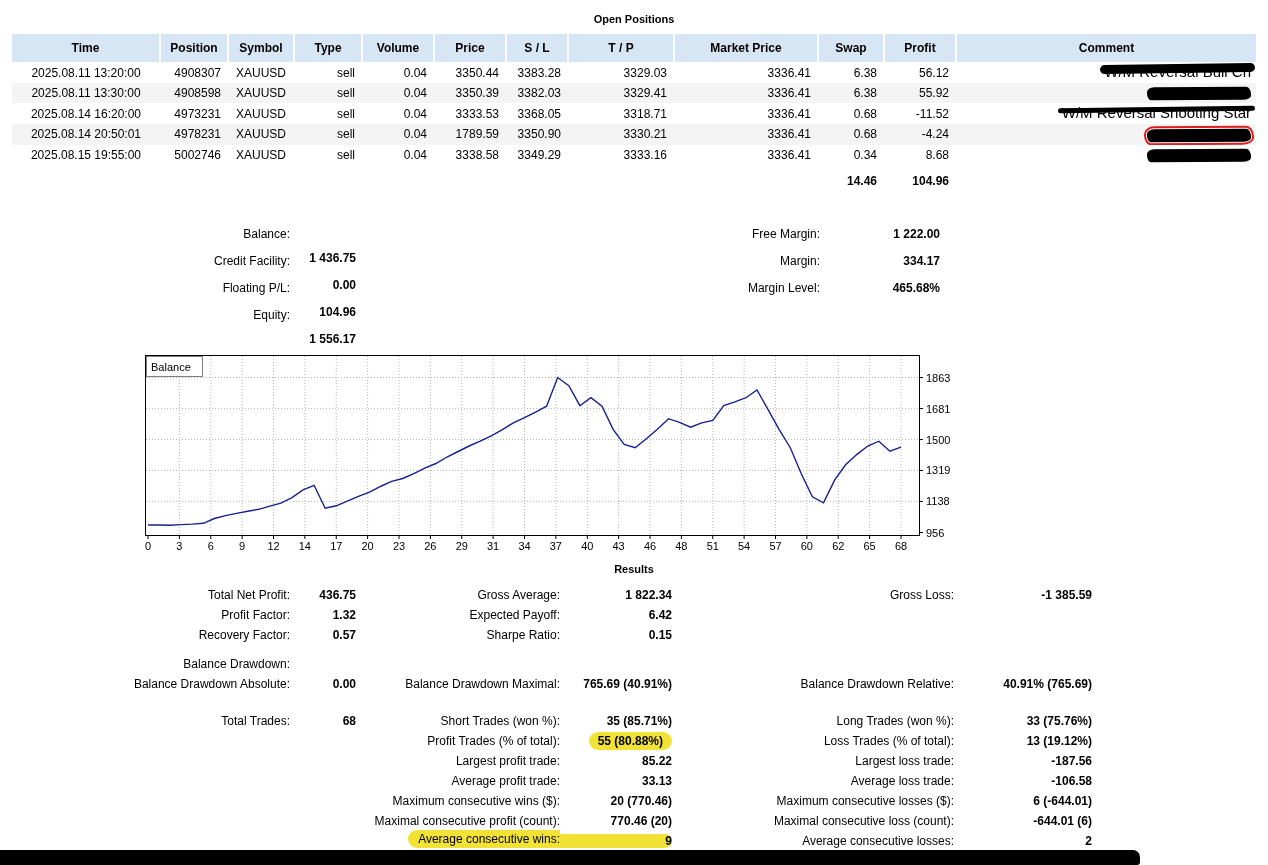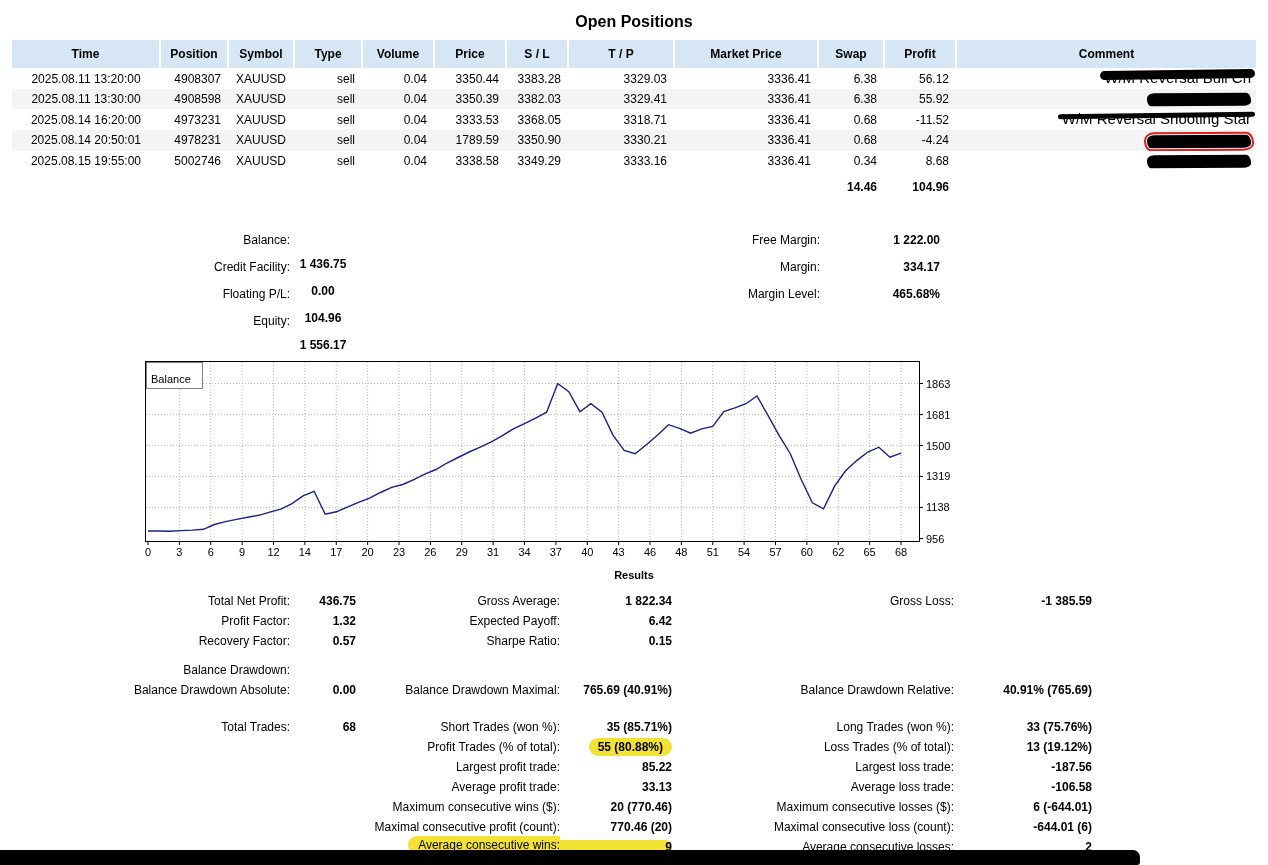--- a/index.html
+++ b/index.html
@@ -2,21 +2,21 @@
 <html><head>
 <meta charset="utf-8">
 <style>
   * { box-sizing: border-box; }
   html,body { margin:0; padding:0; }
   body {
     width:1268px; height:865px; position:relative; overflow:hidden;
     background:#ffffff; color:#000;
     font-family:"Liberation Sans", sans-serif; font-size:12px;
   }
-  .page-title { text-align:center; font-weight:bold; font-size:16px; padding:13px 0 9px 0; }
+  .page-title { text-align:center; font-weight:bold; font-size:11px; padding:13px 0 9px 0; }
 
   
   table.positions { border-collapse:collapse; margin:0 12px; width:1244px; table-layout:fixed; }
   table.positions th {
     background:#d7e6f4; font-weight:bold; text-align:center;
     padding:7px 3px; font-size:12px; border-left:2px solid #fff;
     overflow:hidden; white-space:nowrap;
   }
   table.positions th:first-child { border-left:none; }
   table.positions td { padding:3px 7px; font-size:12px; white-space:nowrap; overflow:hidden; }
@@ -42,29 +42,29 @@
   }
   .scrib.heavy::after { top:-1px; height:9px; }
   .scrib.light::after { top:1px; height:5px; }
 
   
   .summary { display:flex; margin-top:28px; }
   .sum-col { display:flex; flex-direction:column; }
   .sum-col.left { margin-left:12px; }
   .sum-row { display:flex; height:27px; align-items:center; }
   .sum-col.left  .sum-label { width:278px; text-align:right; }
-  .sum-col.left  .sum-value { width:66px;  text-align:center; font-weight:bold;margin-top:48px; }
+  .sum-col.left  .sum-value { width:66px;  text-align:right; font-weight:bold;margin-top:48px; }
   .sum-col.right .sum-label { width:464px; text-align:right; }
   .sum-col.right .sum-value { width:120px; text-align:right; font-weight:bold; }
 
   
   .chart-wrap { position:relative; margin:26px 0 0 145px; width:830px; height:200px; }
   .chart-legend {
     position:absolute; left:1px; top:1px; background:#fff;
-    border:1px solid #7f7f7f; padding:10px 11px 3px 4px; font-size:11px;
+    border:1px solid #7f7f7f; padding:4px 11px 3px 4px; font-size:11px;
   }
 
   
   .results-title { text-align:center; font-weight:bold; font-size:11px; margin:8px 0 7px 0; }
   .res-row { display:flex; height:20px; align-items:flex-end; margin-left:12px; white-space:nowrap; }
   .r-l1 { width:278px; text-align:right; }
   .r-v1 { width:66px;  text-align:right; font-weight:bold; }
   .r-l2 { width:204px; text-align:right; }
   .r-v2 { width:112px; text-align:right; font-weight:bold; }
   .r-l3 { width:282px; text-align:right; }

